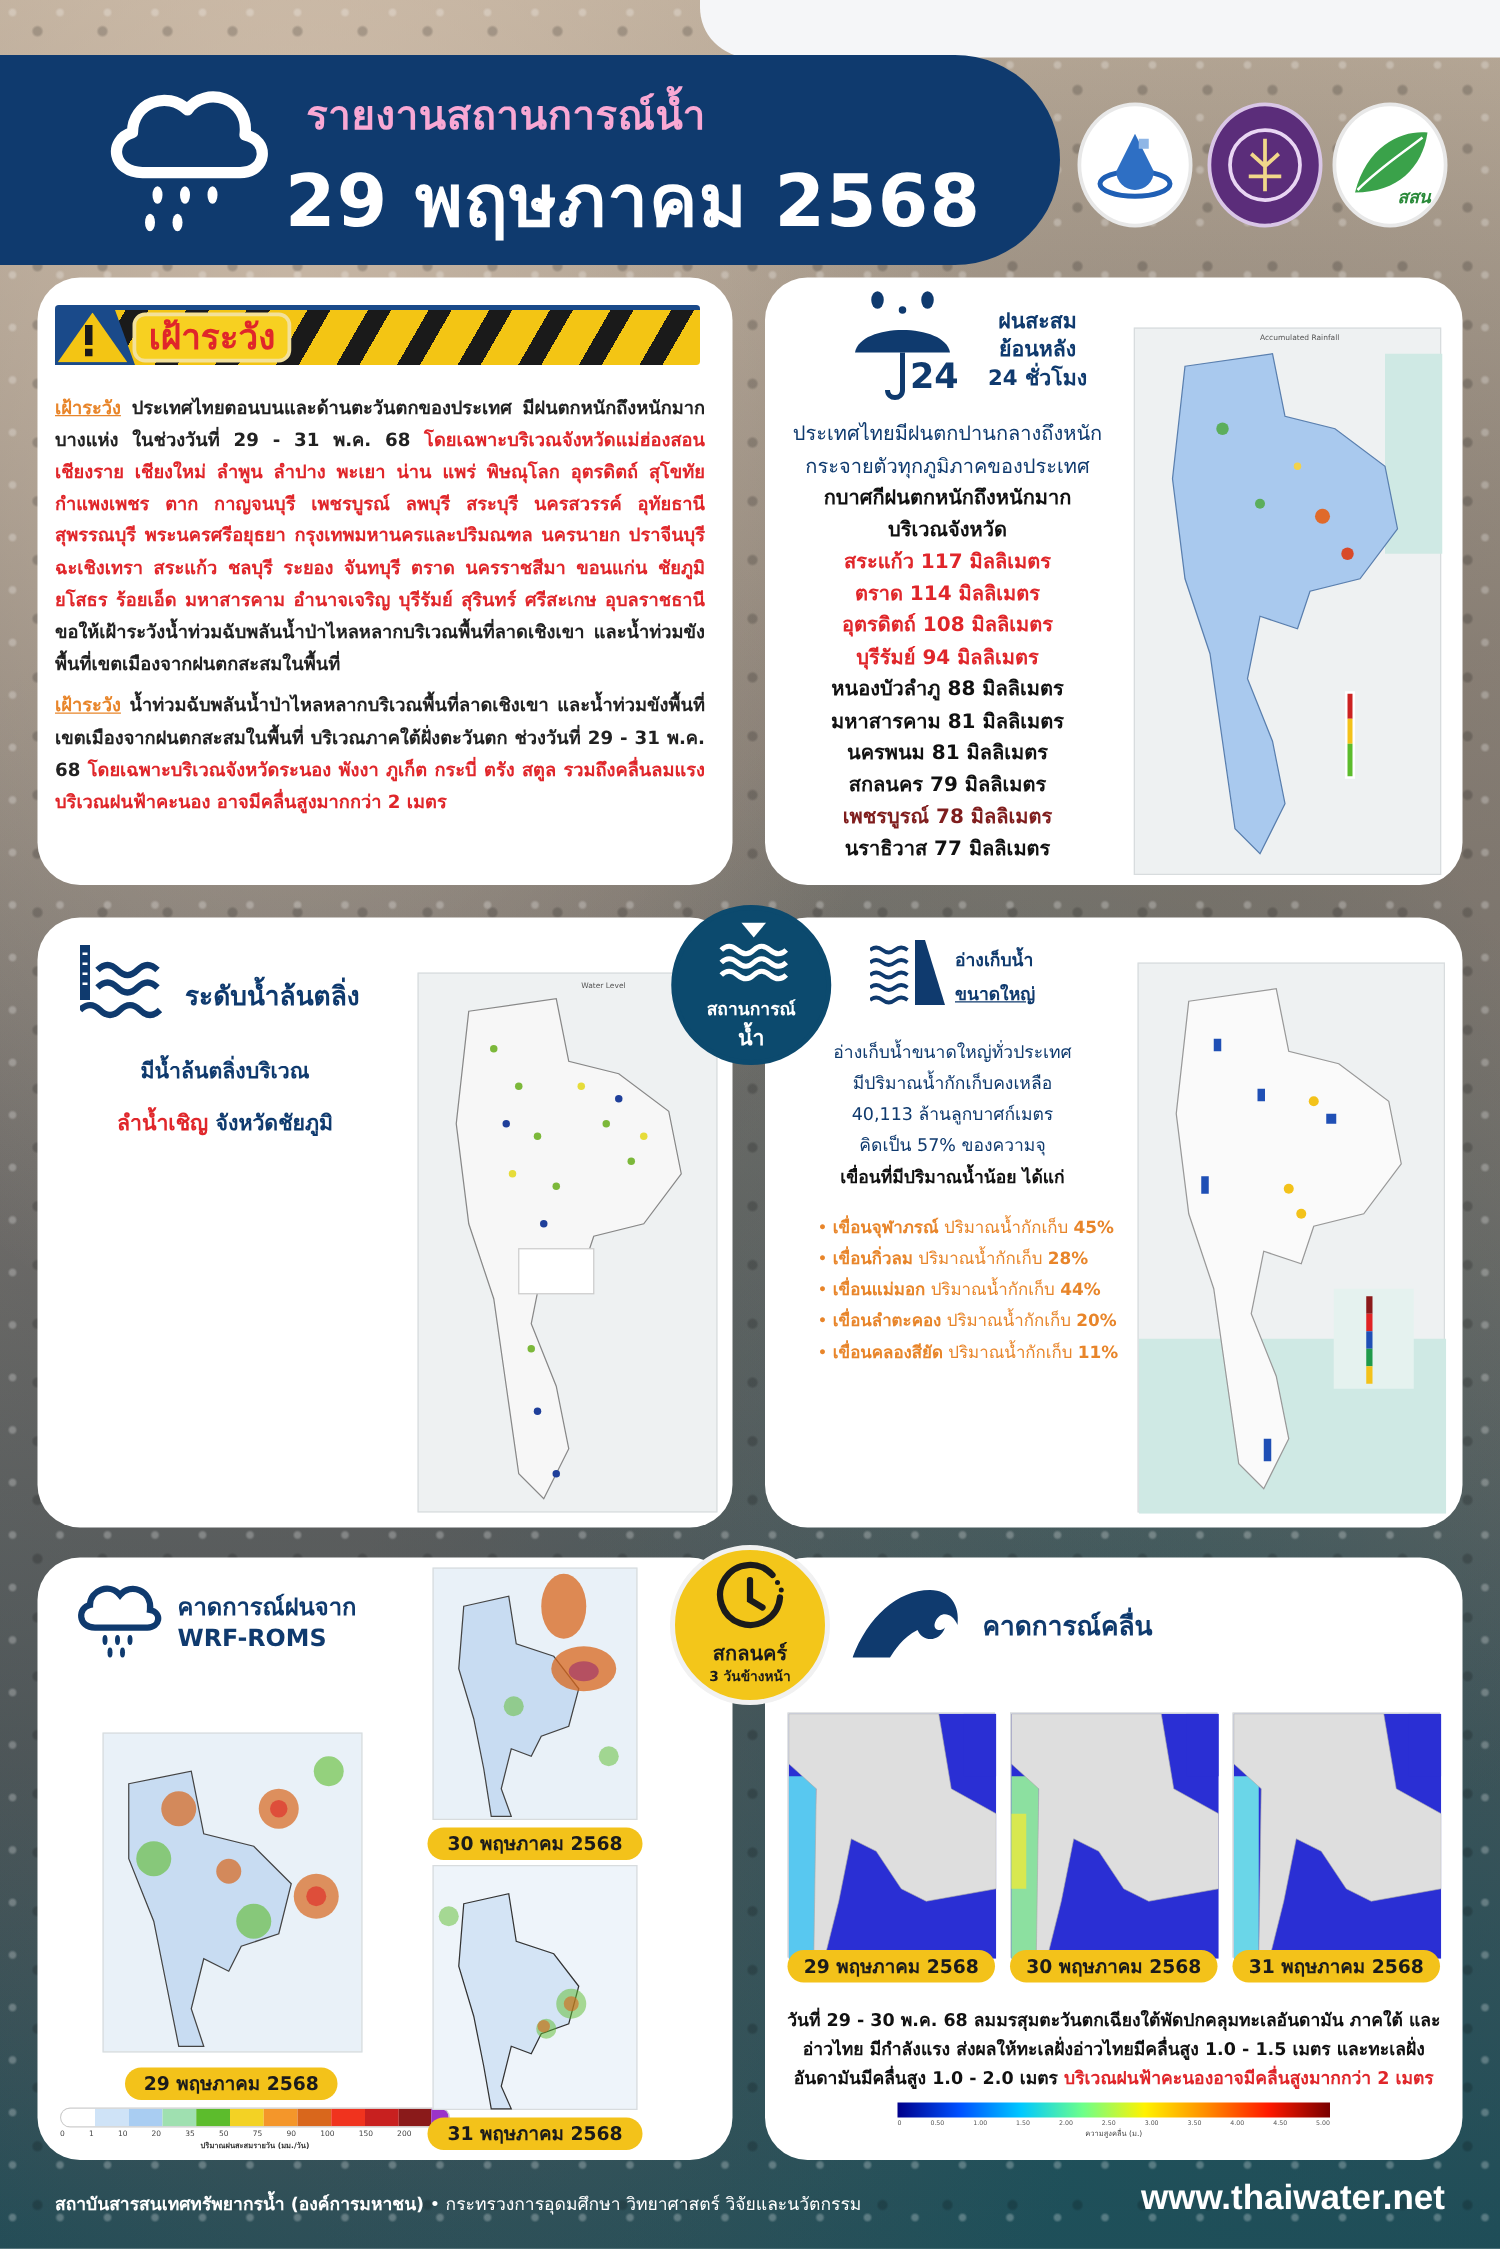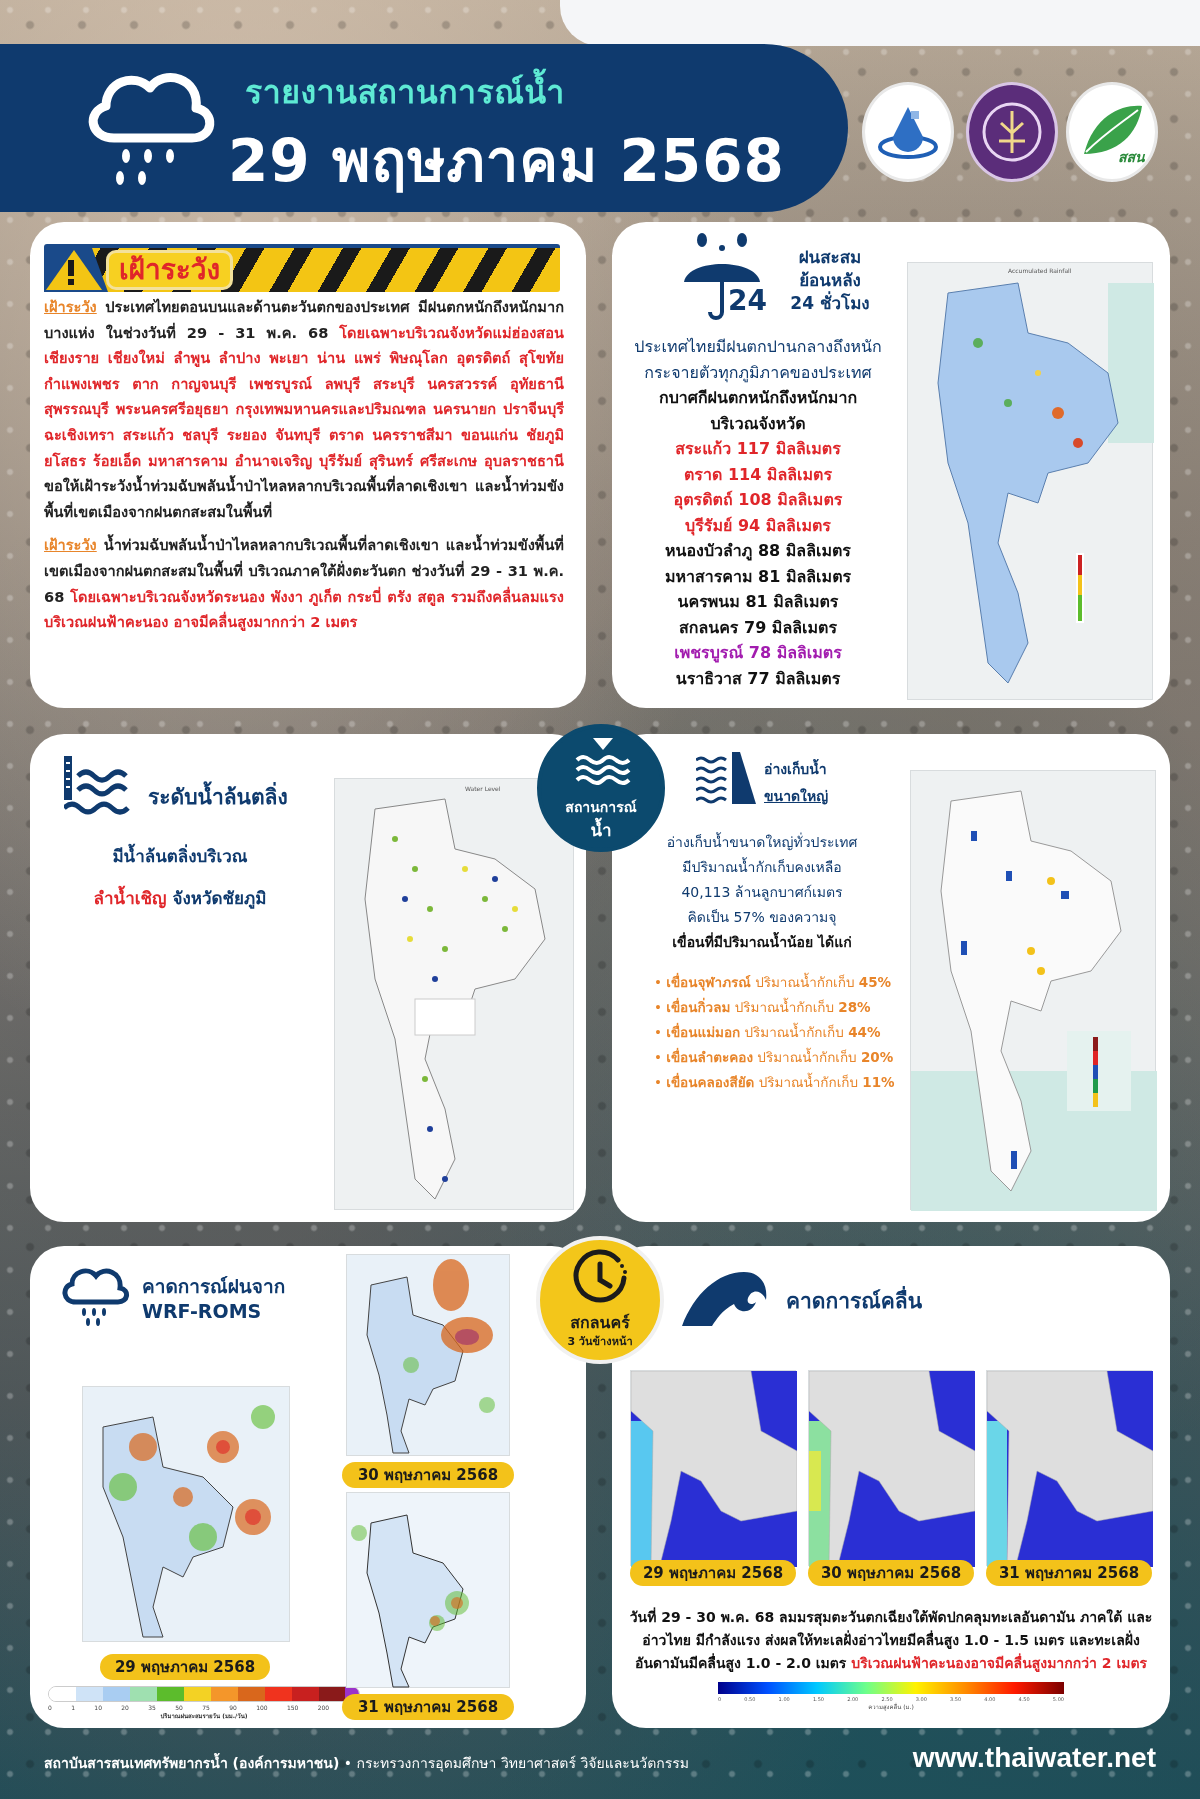--- a/index.html
+++ b/index.html
@@ -28,21 +28,21 @@
   .header-white {
     position: absolute; left: 560px; top: 0; width: 640px; height: 46px;
     background: #f5f6f8; border-bottom-left-radius: 40px;
   }
   .header-bar {
     position: absolute; left: 0; top: 44px; width: 848px; height: 168px;
     background: #0f3a6e; border-top-right-radius: 84px; border-bottom-right-radius: 84px;
   }
   .header-cloud { position: absolute; left: 76px; top: 56px; width: 144px; height: 132px; }
   .header-sub {
-    position: absolute; left: 245px; top: 66px; color: #5eead4; font-weight: bold;
+    position: absolute; left: 245px; top: 66px; color: #f9a8d4; font-weight: bold;
     font-size: 32px; letter-spacing: 0.5px;
   }
   .header-title {
     position: absolute; left: 228px; top: 114px; color: #fff; font-weight: bold;
     font-size: 58px; letter-spacing: 1px;
   }
   .logo {
     position: absolute; top: 82px; width: 92px; height: 100px; border-radius: 50%;
     background: #fff; border: 3px solid #e8e8e8; display: flex; align-items: center; justify-content: center; font-style: italic;
   }
@@ -59,21 +59,21 @@
   .warn-tri {
     position: absolute; left: 0; top: 0; width: 60px; height: 44px;
     background: #f3c514; clip-path: polygon(50% 0, 100% 100%, 0 100%);
   }
   .warn-tri-wrap { position: absolute; left: 0; top: 0; width: 64px; height: 44px; background: #1a4a8a; clip-path: polygon(0 0, 75% 0, 100% 100%, 0 100%); }
   .warn-label {
     position: absolute; left: 62px; top: 2px; padding: 0 10px; height: 40px;
     background: #f7d021; border: 3px solid #f3e19a; border-radius: 10px;
     color: #e0262a; font-weight: bold; font-size: 28px; line-height: 34px;
   }
-  .warn-text { position: absolute; left: 14px; top: 72px; width: 520px; font-size: 14.6px; line-height: 25.6px; color: #222; text-align: justify; font-weight: bold; }
+  .warn-text { position: absolute; left: 14px; top: 92px; width: 520px; font-size: 14.6px; line-height: 25.6px; color: #222; text-align: justify; font-weight: bold; }
   .red { color: #e0262a; }
   .orange-u { color: #e8852a; text-decoration: underline; }
 
   .center-text { text-align: center; font-weight: bold; }
   .navy { color: #0f3a6e; }
 
   .map-box { position: absolute; background: #eef1f2; border: 1px solid #d8dcde; }
   .pill {
     position: absolute; background: #f3c21a; border-radius: 18px; color: #1b1b1b; font-weight: bold;
     text-align: center; font-size: 15px; line-height: 26px; height: 26px;
@@ -159,21 +159,21 @@
     <div style="color:#111">กบาศกีฝนตกหนักถึงหนักมาก</div>
     <div style="color:#111">บริเวณจังหวัด</div>
     <div class="red">สระแก้ว 117 มิลลิเมตร</div>
     <div class="red">ตราด 114 มิลลิเมตร</div>
     <div class="red">อุตรดิตถ์ 108 มิลลิเมตร</div>
     <div class="red">บุรีรัมย์ 94 มิลลิเมตร</div>
     <div style="color:#111">หนองบัวลำภู 88 มิลลิเมตร</div>
     <div style="color:#111">มหาสารคาม 81 มิลลิเมตร</div>
     <div style="color:#111">นครพนม 81 มิลลิเมตร</div>
     <div style="color:#111">สกลนคร 79 มิลลิเมตร</div>
-    <div style="color:#a21caf">เพชรบูรณ์ 78 มิลลิเมตร</div>
+    <div style="color:#7f1d1d">เพชรบูรณ์ 78 มิลลิเมตร</div>
     <div style="color:#111">นราธิวาส 77 มิลลิเมตร</div>
   </div>
   <div class="map-box" style="left:295px;top:40px;width:246px;height:438px">
     <div class="abs" style="left:100px;top:4px;font-size:6px;color:#555">Accumulated Rainfall</div>
     <svg width="246" height="438" viewBox="0 0 246 438">
       <rect x="200" y="20" width="46" height="160" fill="#cfe9e4"></rect>
       <path d="M40 30 L110 20 L120 70 L160 80 L200 110 L210 160 L180 200 L140 210 L130 240 L100 230 L90 280 L110 330 L120 380 L100 420 L80 400 L70 330 L60 260 L40 200 L30 120 Z" fill="#a9c9ee" stroke="#5a7fae" stroke-width="1"></path>
       <circle cx="70" cy="80" r="5" fill="#5cae5c"></circle>
         <circle cx="150" cy="150" r="6" fill="#e06a2a"></circle>
         <circle cx="170" cy="180" r="5" fill="#d84a2a"></circle>

